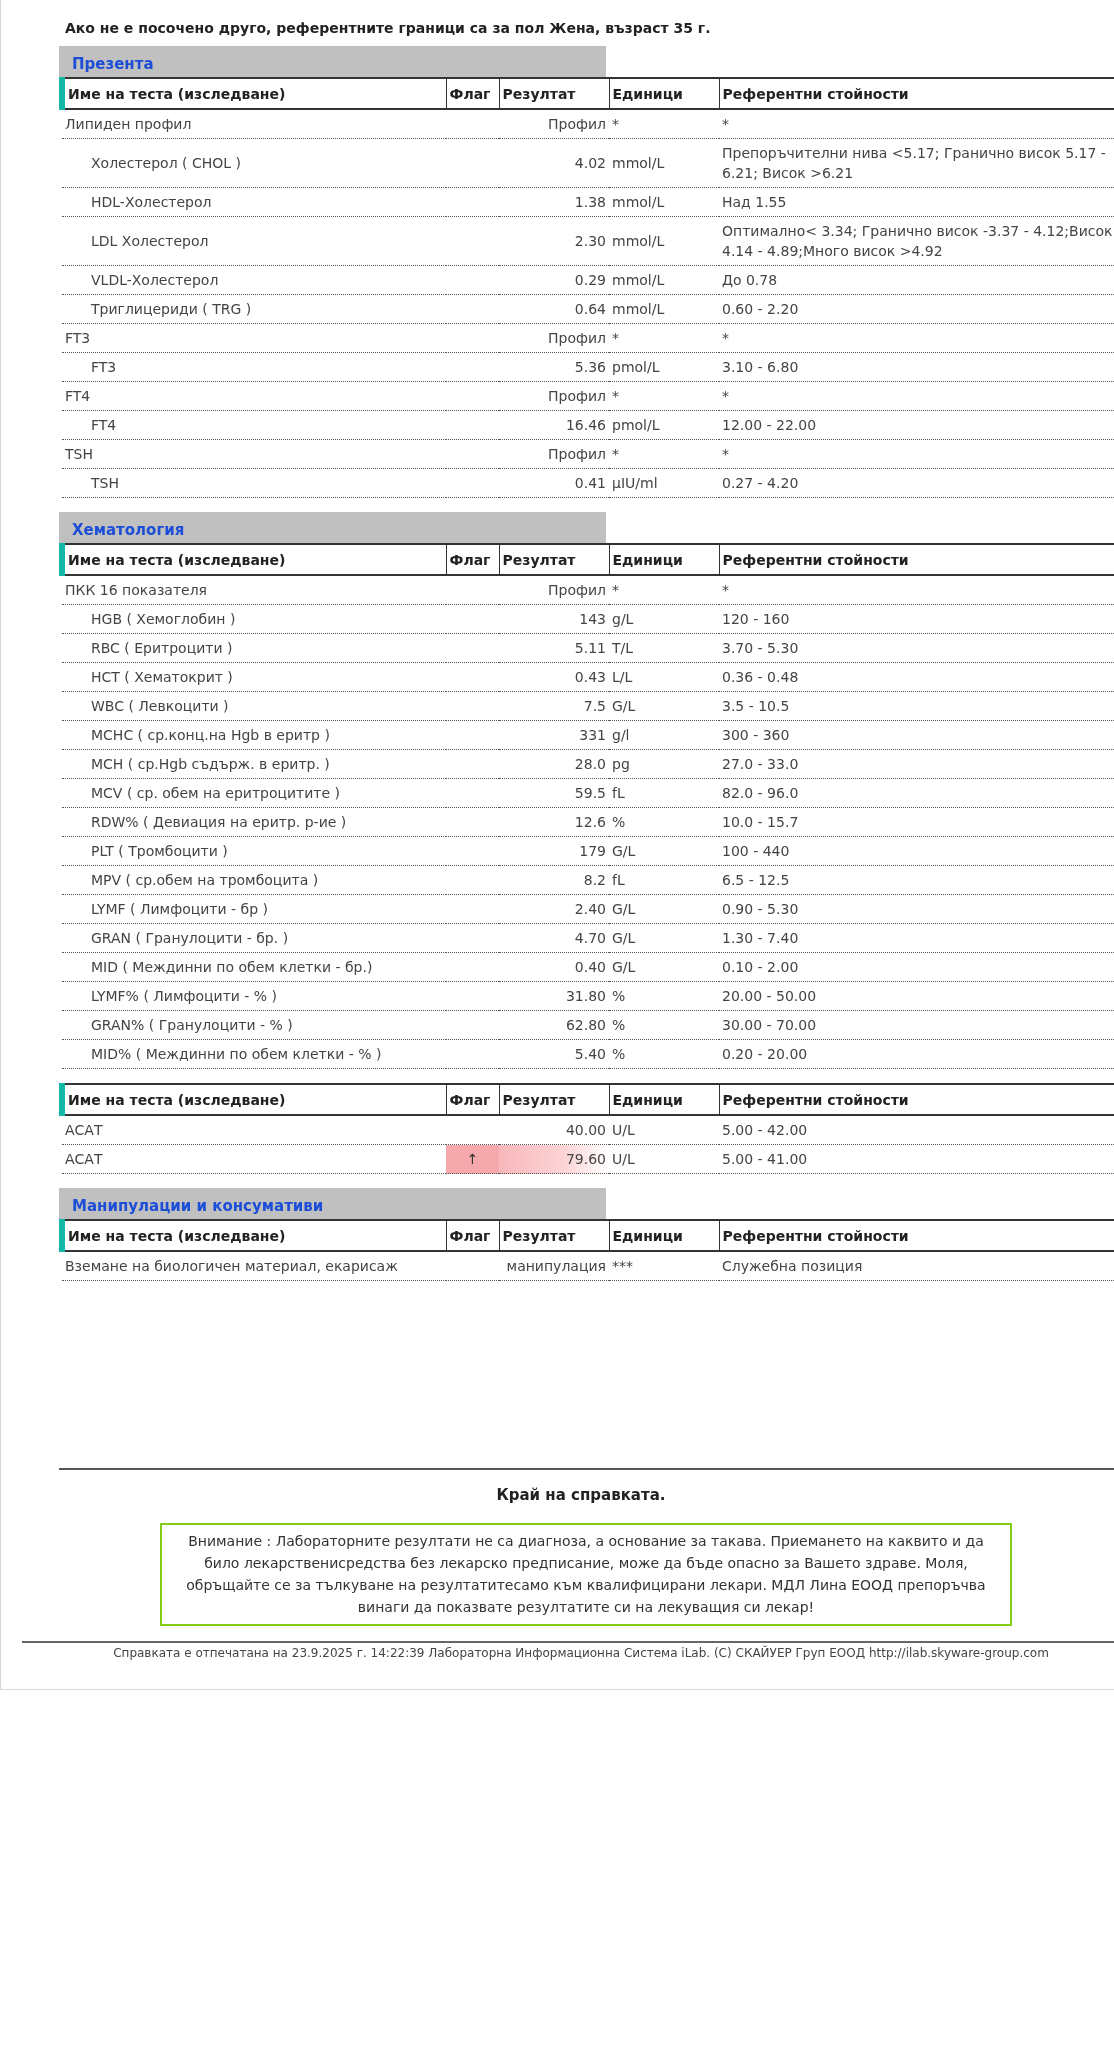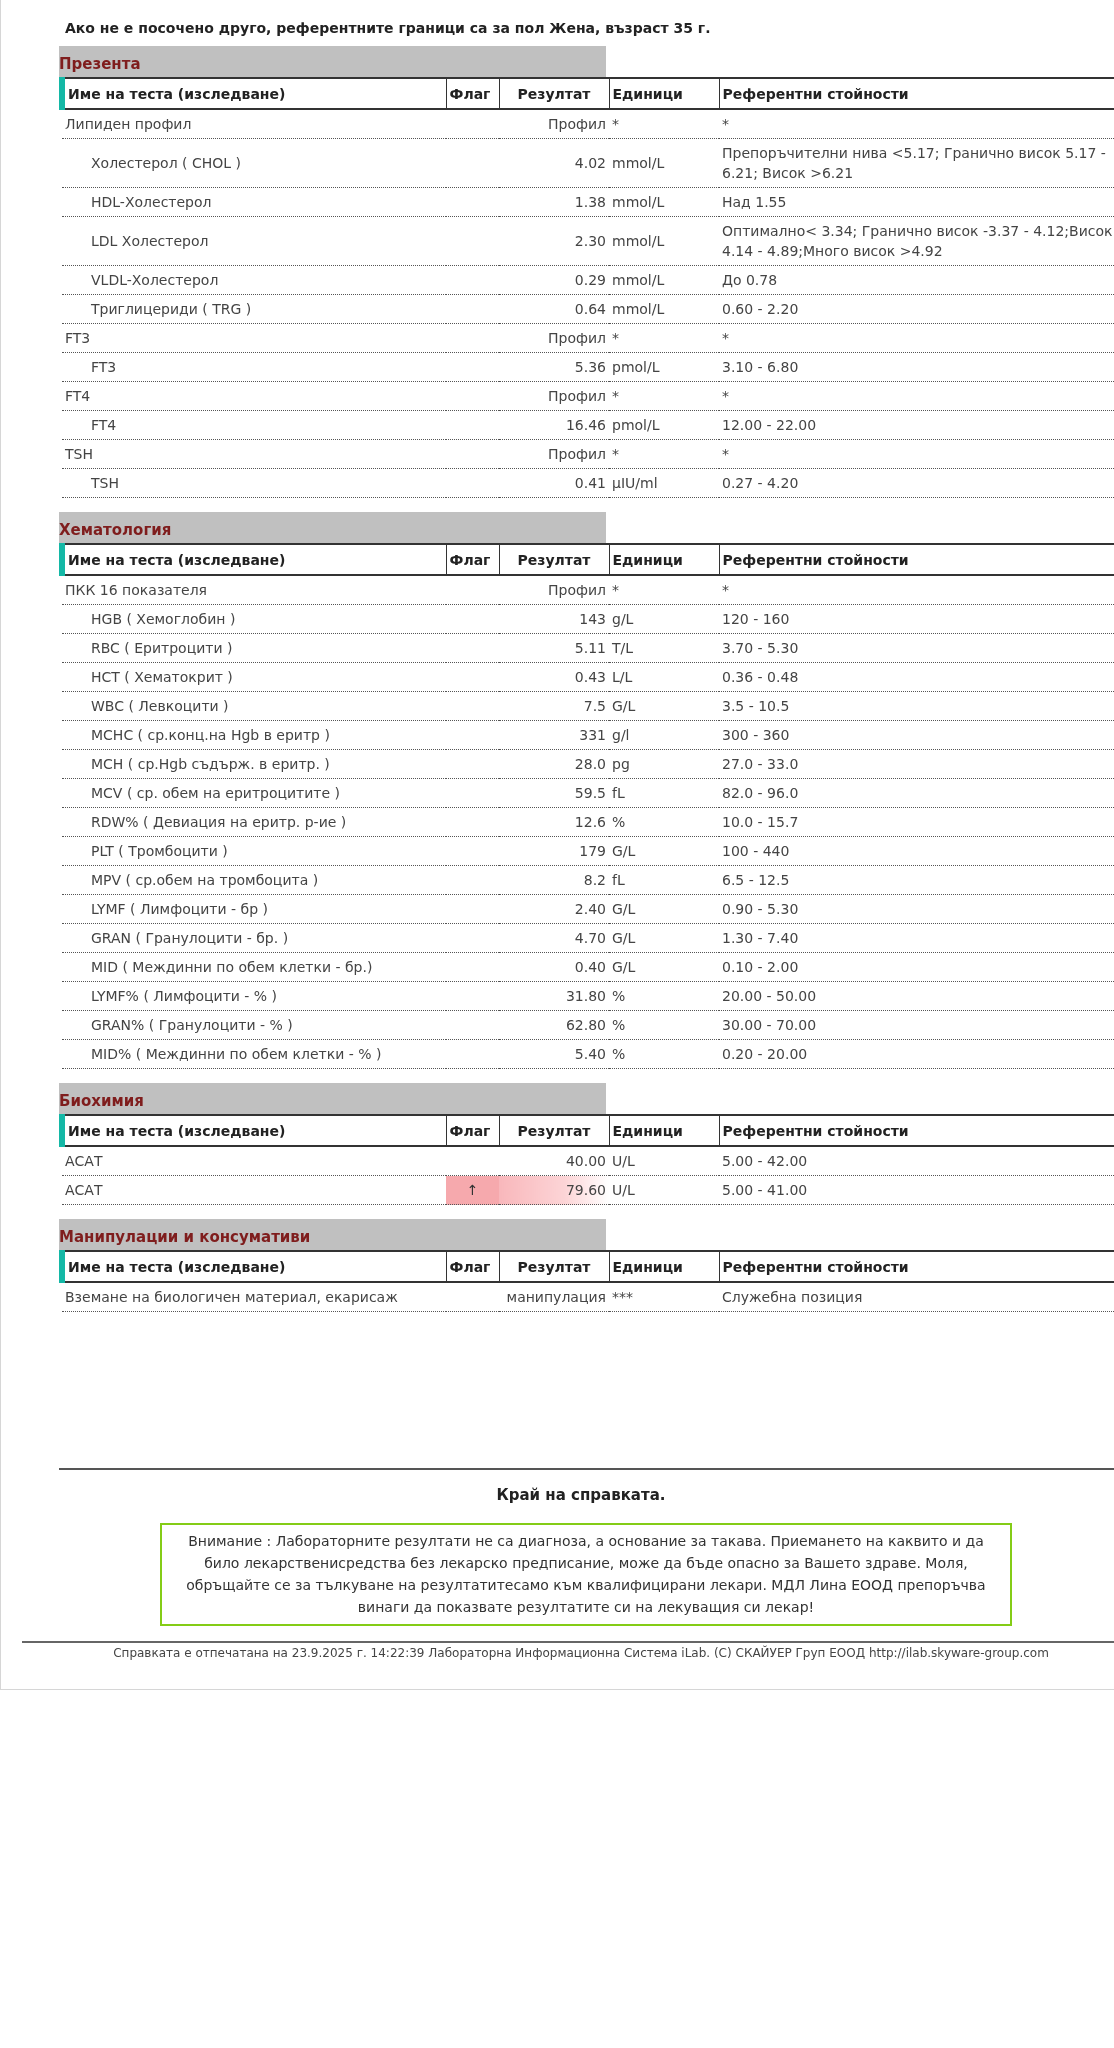--- a/index.html
+++ b/index.html
@@ -4,26 +4,26 @@
 <style>
   html, body { margin: 0; padding: 0; background: #ffffff; }
   body { width: 1114px; height: 2048px; position: relative; overflow: hidden;
          font-family: "DejaVu Sans", "Liberation Sans", sans-serif; color: #333; }
   .page { position: absolute; left: 0; top: 0; width: 1130px; height: 1690px;
           border: 1px solid #d6d6d6; border-top: none; box-sizing: border-box; background:#fff; }
   .intro { position: absolute; left: 64px; top: 20px; font-size: 14px; font-weight: bold; color: #222; }
   .report { position: absolute; left: 58px; top: 46px; width: 1070px; }
   .section { margin-bottom: 14px; }
   .sec-title { width: 547px; height: 31px; background: #c0c0c0; font-weight: bold; font-size: 15px;
-               color: #7f1d1d; line-height: 36px; padding-left: 0; box-sizing: border-box; }
+               color: #1d4ed8; line-height: 36px; padding-left: 13px; box-sizing: border-box; }
   table { border-collapse: collapse; width: 1070px; table-layout: fixed; }
   th { font-size: 14px; font-weight: bold; color: #222; height: 31px; text-align: left;
        border: 2px solid #333; border-left: 1px solid #333; border-right: 1px solid #333; padding: 0 3px; box-sizing: border-box; }
   th:first-child { border-left: 6px solid #14b8a6; }
-  th.res { text-align: center; }
+  th.res { text-align: left; }
   td { font-size: 14px; color: #444; padding: 4px 3px; border-bottom: 1px dotted #555; vertical-align: middle; height: 24px; box-sizing: border-box; line-height: 20px; }
   td.res { text-align: right; }
   td.sub { padding-left: 29px; }
   td.ref { white-space: normal; }
   col.c-name { width: 384px; }
   col.c-flag { width: 53px; }
   col.c-res { width: 110px; }
   col.c-unit { width: 110px; }
   col.c-ref { width: 413px; }
   tr.flagged td.flag { background: #f6a9ad; text-align: center; color: #333; }
@@ -285,21 +285,20 @@
               <td class="sub">MID% ( Междинни по обем клетки - % )</td>
               <td class="flag"></td>
               <td class="res">5.40</td>
               <td>%</td>
               <td class="ref">0.20 - 20.00</td>
             </tr>
           </tbody>
         </table>
       </div>
       <div class="section">
-        <div class="sec-title">Биохимия</div>
         <table>
           <colgroup>
             <col class="c-name">
             <col class="c-flag">
             <col class="c-res">
             <col class="c-unit">
             <col class="c-ref">
           </colgroup>
           <thead>
             <tr>

